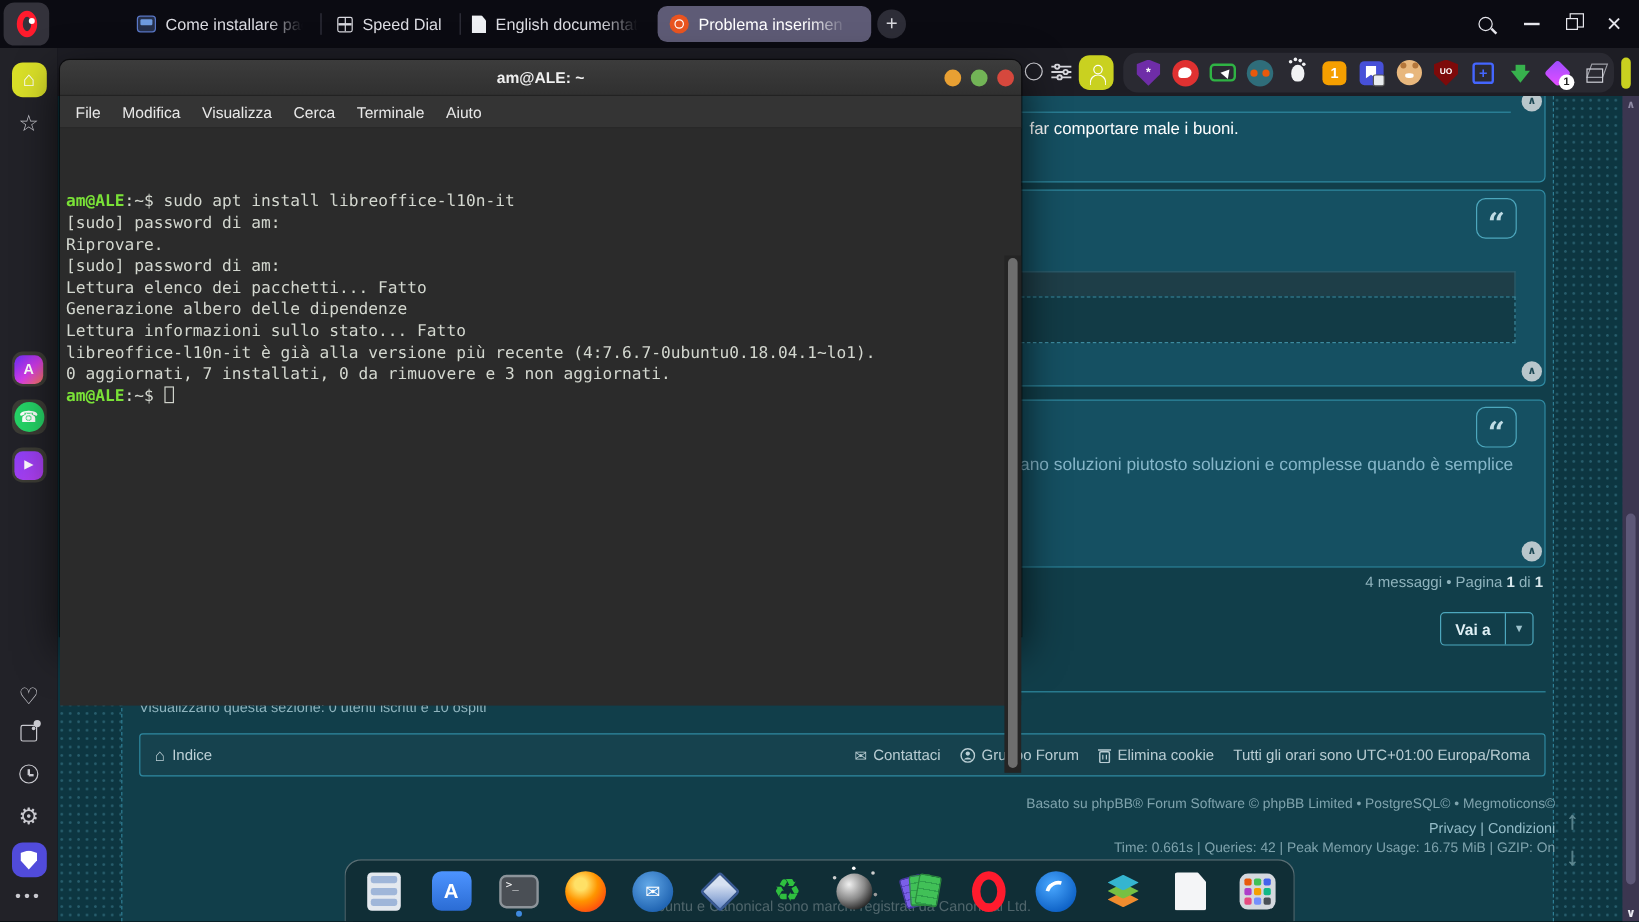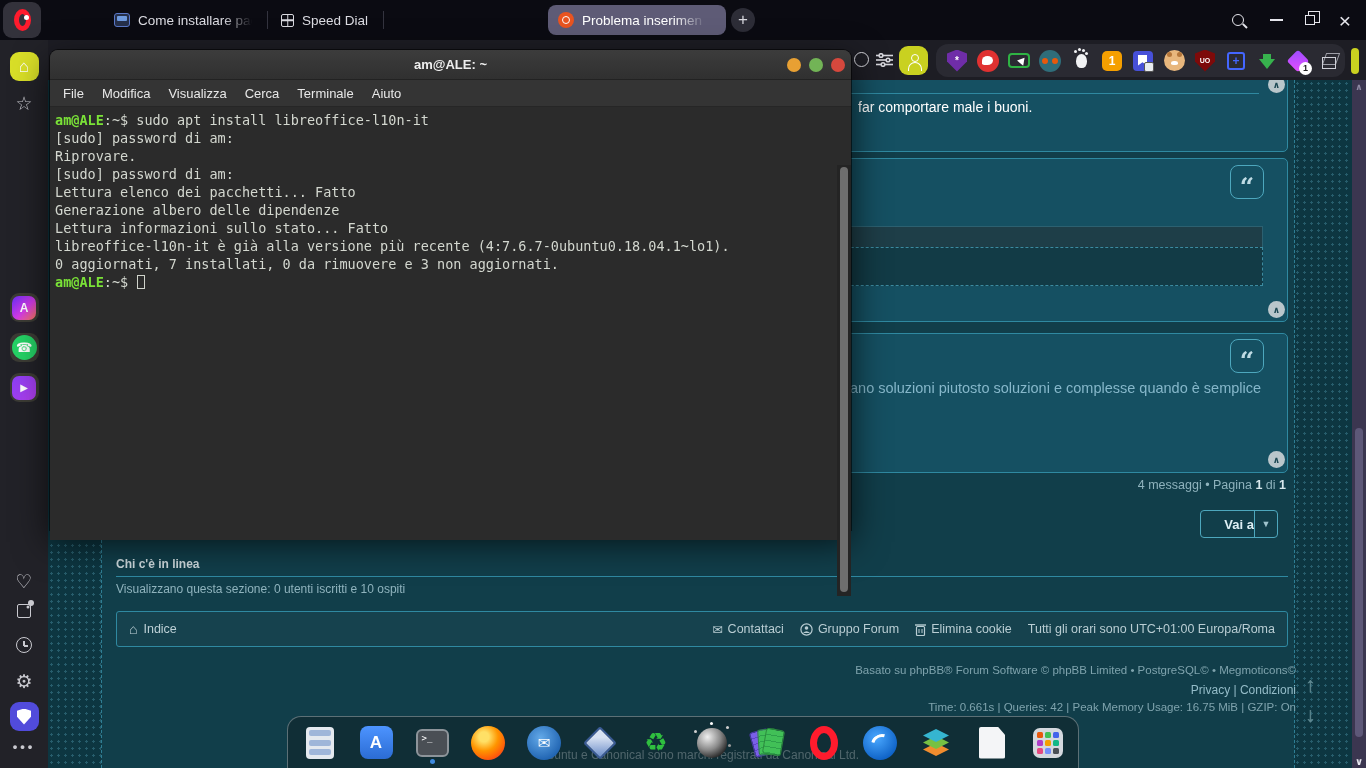--- a/index.html
+++ b/index.html
@@ -116,21 +116,21 @@
   .code-head { position:absolute; left:10px; top:67px; width:1136px; height:21px; background:#1e3e48; border:1px solid #2c6070; border-bottom:none; }
   .code-body { position:absolute; left:10px; top:88px; width:1136px; height:39px; background:#123b46; border:1px dashed #3c8ba0; }
   .uparrow { position:absolute; left:1151px; width:17px; height:17px; border-radius:50%; background:#b9c6cb; color:#1d4854; font-size:9px; font-weight:bold; display:flex; align-items:center; justify-content:center; }
   .a1 { top:55px; } .a2 { top:142px; } .a3 { top:117px; }
   .post3 { top:253px; height:140px; }
   .q3 { top:5px; }
   .p3t { left:733px; top:46px; color:#86b7ca; font-size:14.5px; }
   .pager { position:absolute; right:8px; top:398px; font-size:12.5px; color:#8fb3bd; }
   .pager b { color:#d8e7ec; }
   .goto-btn { position:absolute; right:16px; top:430px; width:78px; height:28px; border:1px solid #4da7bd; border-radius:4px; display:flex; align-items:center; }
-  .goto-label { flex:1; text-align:right; font-size:13px; font-weight:bold; color:#dff0f5; }
+  .goto-label { flex:1; text-align:center; font-size:13px; font-weight:bold; color:#dff0f5; }
   .goto-div { width:1px; height:26px; background:#4da7bd; }
   .goto-caret { width:22px; text-align:center; color:#9fc3cd; font-size:9px; }
   .online-title { position:absolute; left:14px; top:477px; font-size:12px; font-weight:bold; color:#ccd8dc; }
   .online-rule { position:absolute; left:14px; top:496px; width:1172px; border-top:1px solid #2f89a1; }
   .online-text { position:absolute; left:14px; top:502px; font-size:12px; color:#8fb3bd; }
   .idx-bar { position:absolute; left:14px; top:531px; width:1172px; height:36px; background:#16424e; border:1px solid #2f89a1; border-radius:3px; display:flex; align-items:center; padding:0 12px; }
   .idx-left { display:flex; align-items:center; gap:6px; color:#bdd0d6; font-size:12.5px; }
   .idx-home { font-size:14px; }
   .idx-right { margin-left:auto; display:flex; align-items:center; gap:16px; color:#b9cdd3; font-size:12.5px; }
   .idx-item { display:flex; align-items:center; gap:5px; }
@@ -149,21 +149,21 @@
   .sc-dn { position:absolute; bottom:1px; left:0; width:14px; text-align:center; color:#e8e8f0; font-size:10px; font-weight:bold; }
 
   
   #terminal { position:absolute; left:50px; top:50px; width:801px; height:480px; z-index:10; border-radius:8px 8px 0 0; box-shadow:0 12px 36px rgba(0,0,0,.72), 0 0 0 1px rgba(0,0,0,.55); background:#2b2b2b; }
   .t-titlebar { position:relative; height:30px; background:linear-gradient(#3c3c3c,#303030); border-radius:8px 8px 0 0; display:flex; align-items:center; justify-content:center; border-bottom:1px solid #222; }
   .t-title { color:#efefef; font-size:13px; font-weight:bold; }
   .t-dot { position:absolute; top:8px; width:14px; height:14px; border-radius:50%; }
   .d-orange { left:737px; background:#e8a033; } .d-green { left:759px; background:#72b456; } .d-red { left:781px; background:#d6483d; }
   .t-menubar { height:27px; background:#343434; display:flex; align-items:center; padding-left:4px; border-bottom:1px solid #262626; }
   .t-menu { color:#e8e8e8; font-size:13px; padding:0 9px; }
-  .t-body { position:relative; height:433px; background:#2b2b2b; padding:4px 18px 0 5px; font-family:"DejaVu Sans Mono",monospace; font-size:13.5px; line-height:18px; color:#d3d7cf; }
+  .t-body { position:relative; height:433px; background:#2b2b2b; padding:4px 18px 0 5px; font-family:"DejaVu Sans Mono",monospace; font-size:13.5px; line-height:18px; color:#d3d7cf;margin-top:48px; }
   .tline { white-space:pre; }
   .tuser { color:#7ae237; font-weight:bold; }
   .tcursor { display:inline-block; width:8px; height:14px; border:1px solid #cfd3cb; vertical-align:-2px; margin-left:1px; }
   .t-scroll { position:absolute; right:0px; top:58px; width:14px; height:431px; background:#242424; }
   .t-thumb { position:absolute; left:3px; top:2px; width:8px; height:425px; background:#6e6e6e; border-radius:4px; }
 
   
   #dock { position:absolute; left:287px; top:716px; width:792px; height:52px; z-index:20; background:rgba(16,30,34,.5); border:1px solid #5c7076; border-bottom:none; border-radius:14px 14px 0 0; display:flex; align-items:center; gap:20px; padding:0 14px; }
   .dk { width:36px; height:38px; display:flex; align-items:center; justify-content:center; position:relative; flex:0 0 auto; }
   .dk-files { width:28px; height:32px; background:#e4e9ef; border-radius:4px; display:flex; flex-direction:column; justify-content:space-evenly; padding:0 3px; }
@@ -209,20 +209,24 @@
     <div class="tab tab1">
       <span class="mini-shot"></span>
       <span class="tab-label fade">Come installare pacc</span>
     </div>
     <span class="tab-sep" style="left:267px"></span>
     <div class="tab tab2">
       <span class="grid-icon"></span>
       <span class="tab-label">Speed Dial</span>
     </div>
     <span class="tab-sep" style="left:383px"></span>
+    <div class="tab tab3">
+      <span class="doc-icon"></span>
+      <span class="tab-label fade">English documentati</span>
+    </div>
     <div class="tab tab-active">
       <span class="ubuntu-icon"></span>
       <span class="tab-label fade">Problema inserimen</span>
     </div>
     <div class="newtab-btn">+</div>
 
     <div class="winctl" style="left:1224px">
         <span class="glass"></span>
       </div>
     <div class="winctl" style="left:1262px">

